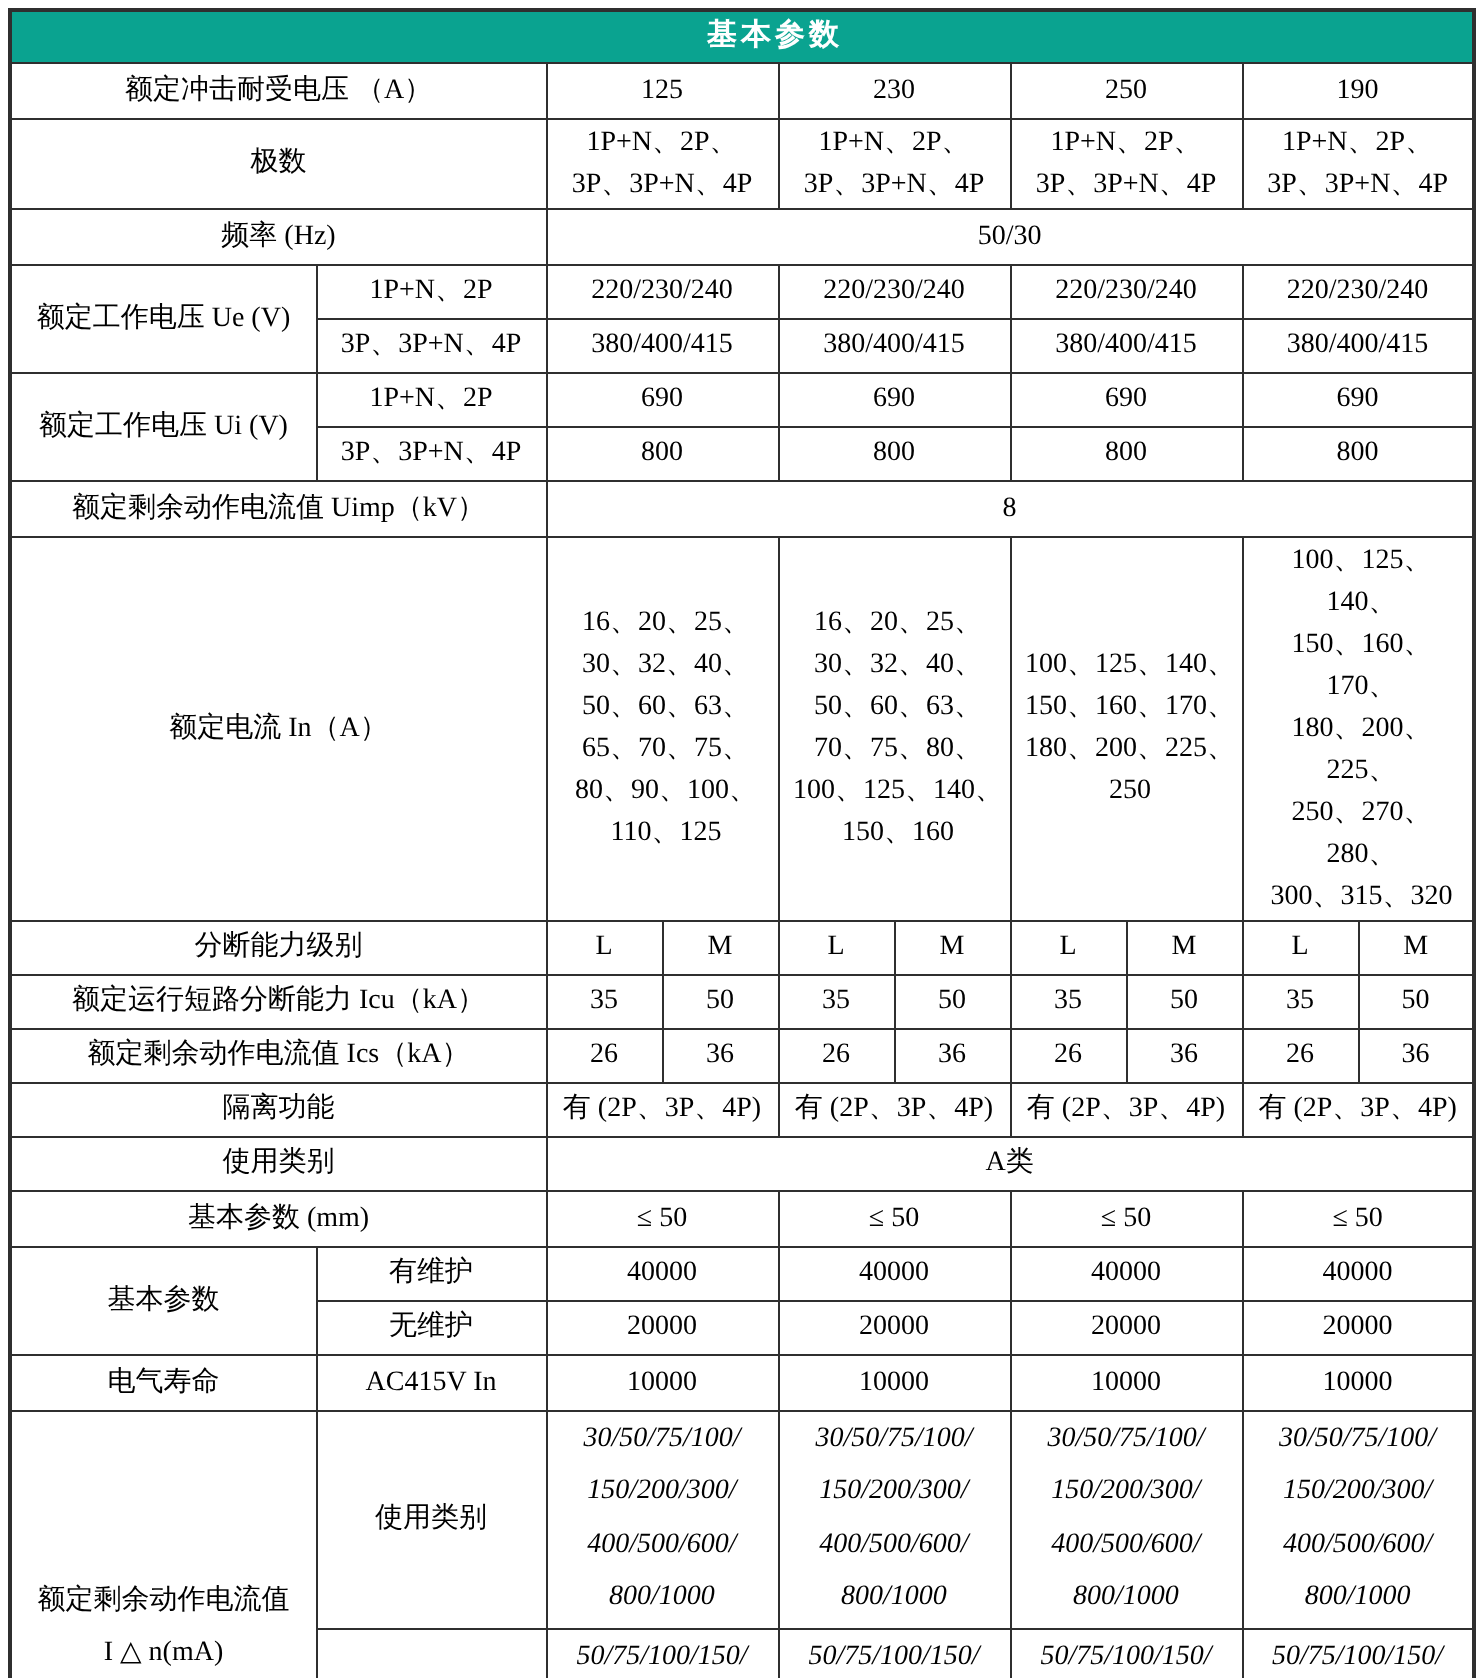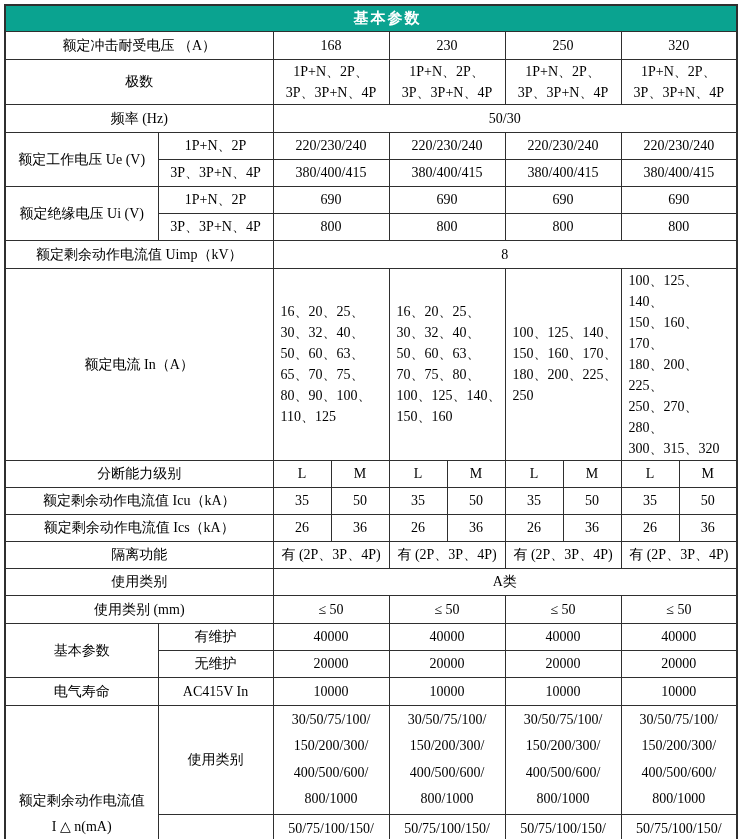--- a/index.html
+++ b/index.html
@@ -4,22 +4,22 @@
 <style>
   :root { --header-bg:#0aa390; --header-text:#ffffff; --border:#2f2f2f; }
   html,body{margin:0;padding:0;background:#ffffff;}
   body{font-family:"Liberation Serif","DejaVu Serif",serif;color:#000;}
   .wrap{width:730px;padding:4px 0 0 4px;}
   table{border-collapse:collapse;table-layout:fixed;width:730px;font-size:14px;border:2px solid var(--border);}
   td{border:1px solid var(--border);text-align:center;vertical-align:middle;padding:1px 3px;
      white-space:pre-line;line-height:1.5;overflow:hidden;}
   td.header-cell{background:var(--header-bg);color:var(--header-text);font-weight:bold;
      font-size:15px;letter-spacing:2px;padding-left:36px;}
-  td.in-val{text-align:left;padding-left:7px;line-height:1.5;}
-  td.residual-val{line-height:1.9;}
+  td.in-val{text-align:center;padding-left:7px;line-height:1.5;}
+  td.residual-val{line-height:1.9;font-style:italic;}
   td.residual-lbl{line-height:1.9;}
   tr.h24{height:24px} tr.h27{height:27px} tr.h28{height:28px} tr.h44{height:44px}
   tr.h128{height:128px} tr.h103{height:103px}
 </style>
 </head>
 <body>
 
 <div class="wrap">
   <table>
     <colgroup>
@@ -34,24 +34,24 @@
       <col style="width:58px">
         <col style="width:58px">
     </colgroup>
     <tbody>
       <tr class="h24">
         <td colspan="10" class="header-cell">基本参数</td>
       </tr>
 
       <tr class="h28">
         <td colspan="2">额定冲击耐受电压 （A）</td>
-        <td colspan="2">168</td>
+        <td colspan="2">125</td>
         <td colspan="2">230</td>
         <td colspan="2">250</td>
-        <td colspan="2">320</td>
+        <td colspan="2">190</td>
       </tr>
 
       <tr class="h44">
         <td colspan="2">极数</td>
         <td colspan="2">1P+N、2P、
 3P、3P+N、4P</td>
         <td colspan="2">1P+N、2P、
 3P、3P+N、4P</td>
         <td colspan="2">1P+N、2P、
 3P、3P+N、4P</td>
@@ -74,21 +74,21 @@
       </tr>
       <tr class="h27">
         <td>3P、3P+N、4P</td>
         <td colspan="2">380/400/415</td>
         <td colspan="2">380/400/415</td>
         <td colspan="2">380/400/415</td>
         <td colspan="2">380/400/415</td>
       </tr>
 
       <tr class="h27">
-        <td rowspan="2">额定绝缘电压 Ui (V)</td>
+        <td rowspan="2">额定工作电压 Ui (V)</td>
         <td>1P+N、2P</td>
         <td colspan="2">690</td>
         <td colspan="2">690</td>
         <td colspan="2">690</td>
         <td colspan="2">690</td>
       </tr>
       <tr class="h27">
         <td>3P、3P+N、4P</td>
         <td colspan="2">800</td>
         <td colspan="2">800</td>
@@ -132,21 +132,21 @@
         <td>M</td>
         <td>L</td>
         <td>M</td>
         <td>L</td>
         <td>M</td>
         <td>L</td>
         <td>M</td>
       </tr>
 
       <tr class="h27">
-        <td colspan="2">额定剩余动作电流值 Icu（kA）</td>
+        <td colspan="2">额定运行短路分断能力 Icu（kA）</td>
         <td>35</td>
         <td>50</td>
         <td>35</td>
         <td>50</td>
         <td>35</td>
         <td>50</td>
         <td>35</td>
         <td>50</td>
       </tr>
 
@@ -169,21 +169,21 @@
         <td colspan="2">有 (2P、3P、4P)</td>
         <td colspan="2">有 (2P、3P、4P)</td>
       </tr>
 
       <tr class="h27">
         <td colspan="2">使用类别</td>
         <td colspan="8">A类</td>
       </tr>
 
       <tr class="h28">
-        <td colspan="2">使用类别 (mm)</td>
+        <td colspan="2">基本参数 (mm)</td>
         <td colspan="2">≤ 50</td>
         <td colspan="2">≤ 50</td>
         <td colspan="2">≤ 50</td>
         <td colspan="2">≤ 50</td>
       </tr>
 
       <tr class="h27">
         <td rowspan="2">基本参数</td>
         <td>有维护</td>
         <td colspan="2">40000</td>

